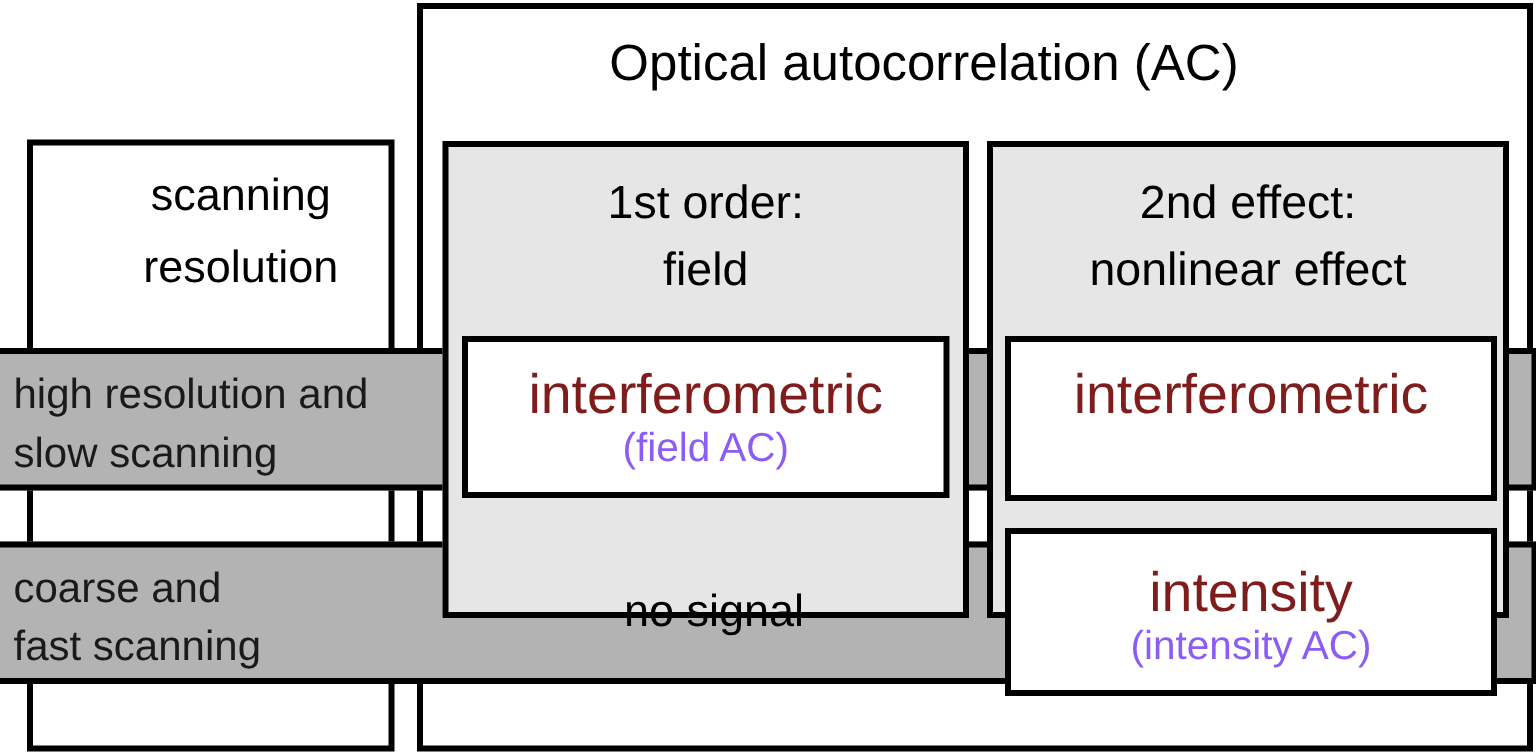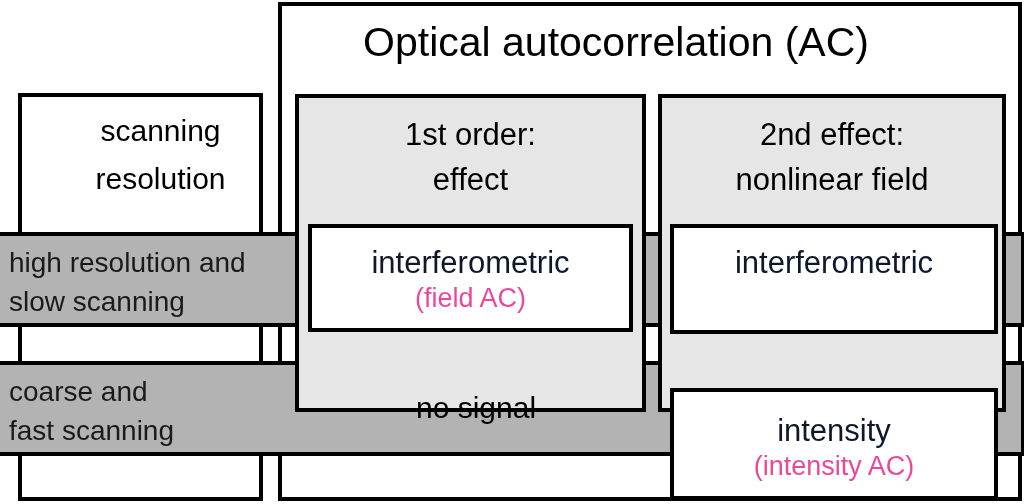--- a/index.html
+++ b/index.html
@@ -21,21 +21,21 @@
   
   #outer-box {
     left: 278px; top: 2px; width: 744px; height: 499px;
     border: 4px solid #000000;
     background: #ffffff;
     z-index: 1;
   }
   #diagram-title {
     left: 278px; top: 22px; width: 676px;
     text-align: center;
-    font-size: 41px;
+    font-size: 34px;
     line-height: 40px;
     z-index: 1;
   }
 
   
   #left-column-box {
     left: 18px; top: 93px; width: 245px; height: 408px;
     border: 4px solid #000000;
     background: #ffffff;
     z-index: 2;
@@ -82,31 +82,31 @@
   
   .cell-box {
     background: #ffffff;
     border: 4px solid #000000;
     z-index: 5;
     text-align: center;
     padding-top: 16px;
   }
   #cell-field-ac            { left: 308px; top: 224px; width: 325px; height: 108px; }
   #cell-interferometric-ac  { left: 670px; top: 224px; width: 328px; height: 110px; }
-  #cell-intensity-ac        { left: 670px; top: 352px; width: 328px; height: 112px; padding-top: 20px; margin-top: 36px; }
+  #cell-intensity-ac        { left: 670px; top: 352px; width: 328px; height: 112px; padding-top: 20px; }
 
   .cell-main {
-    font-size: 31px;
+    font-size: 37px;
     line-height: 38px;
-    color: #0f172a;
+    color: #7f1d1d;
   }
   .cell-sub {
     font-size: 27px;
     line-height: 33px;
-    color: #ec4899;
+    color: #8b5cf6;
   }
 
   #cell-no-signal {
     left: 295px; top: 391px; width: 362px;
     text-align: center;
     font-size: 30px;
     line-height: 34px;
     z-index: 5;
   }
 </style>
@@ -129,28 +129,28 @@
     <div>slow scanning</div>
   </div>
   <div class="abs row-band" id="row-band-2">
     <div>coarse and</div>
     <div>fast scanning</div>
   </div>
 
   <div class="abs order-column" id="column-1st-order">
     <div class="column-header">
       <div>1st order:</div>
-      <div>effect</div>
+      <div>field</div>
     </div>
   </div>
 
   <div class="abs order-column" id="column-2nd-order">
     <div class="column-header">
       <div>2nd effect:</div>
-      <div>nonlinear field</div>
+      <div>nonlinear effect</div>
     </div>
   </div>
 
   <div class="abs cell-box" id="cell-field-ac">
     <div class="cell-main">interferometric</div>
     <div class="cell-sub">(field AC)</div>
   </div>
 
   <div class="abs cell-box" id="cell-interferometric-ac">
     <div class="cell-main">interferometric</div>

